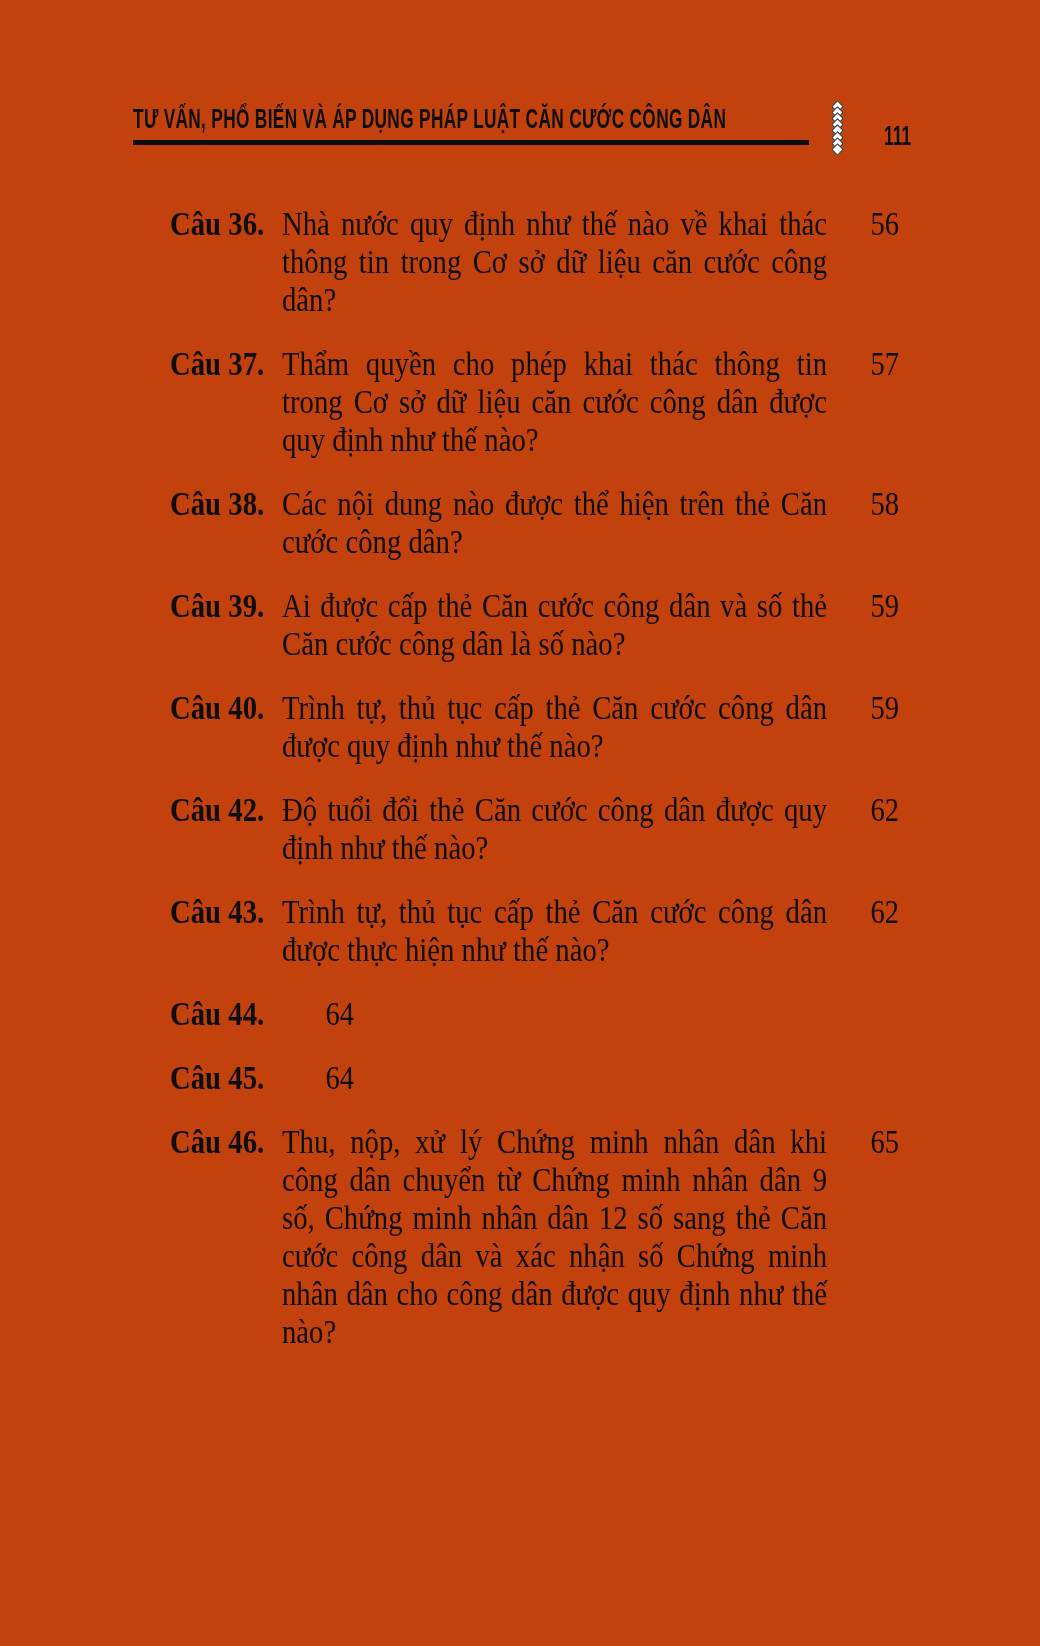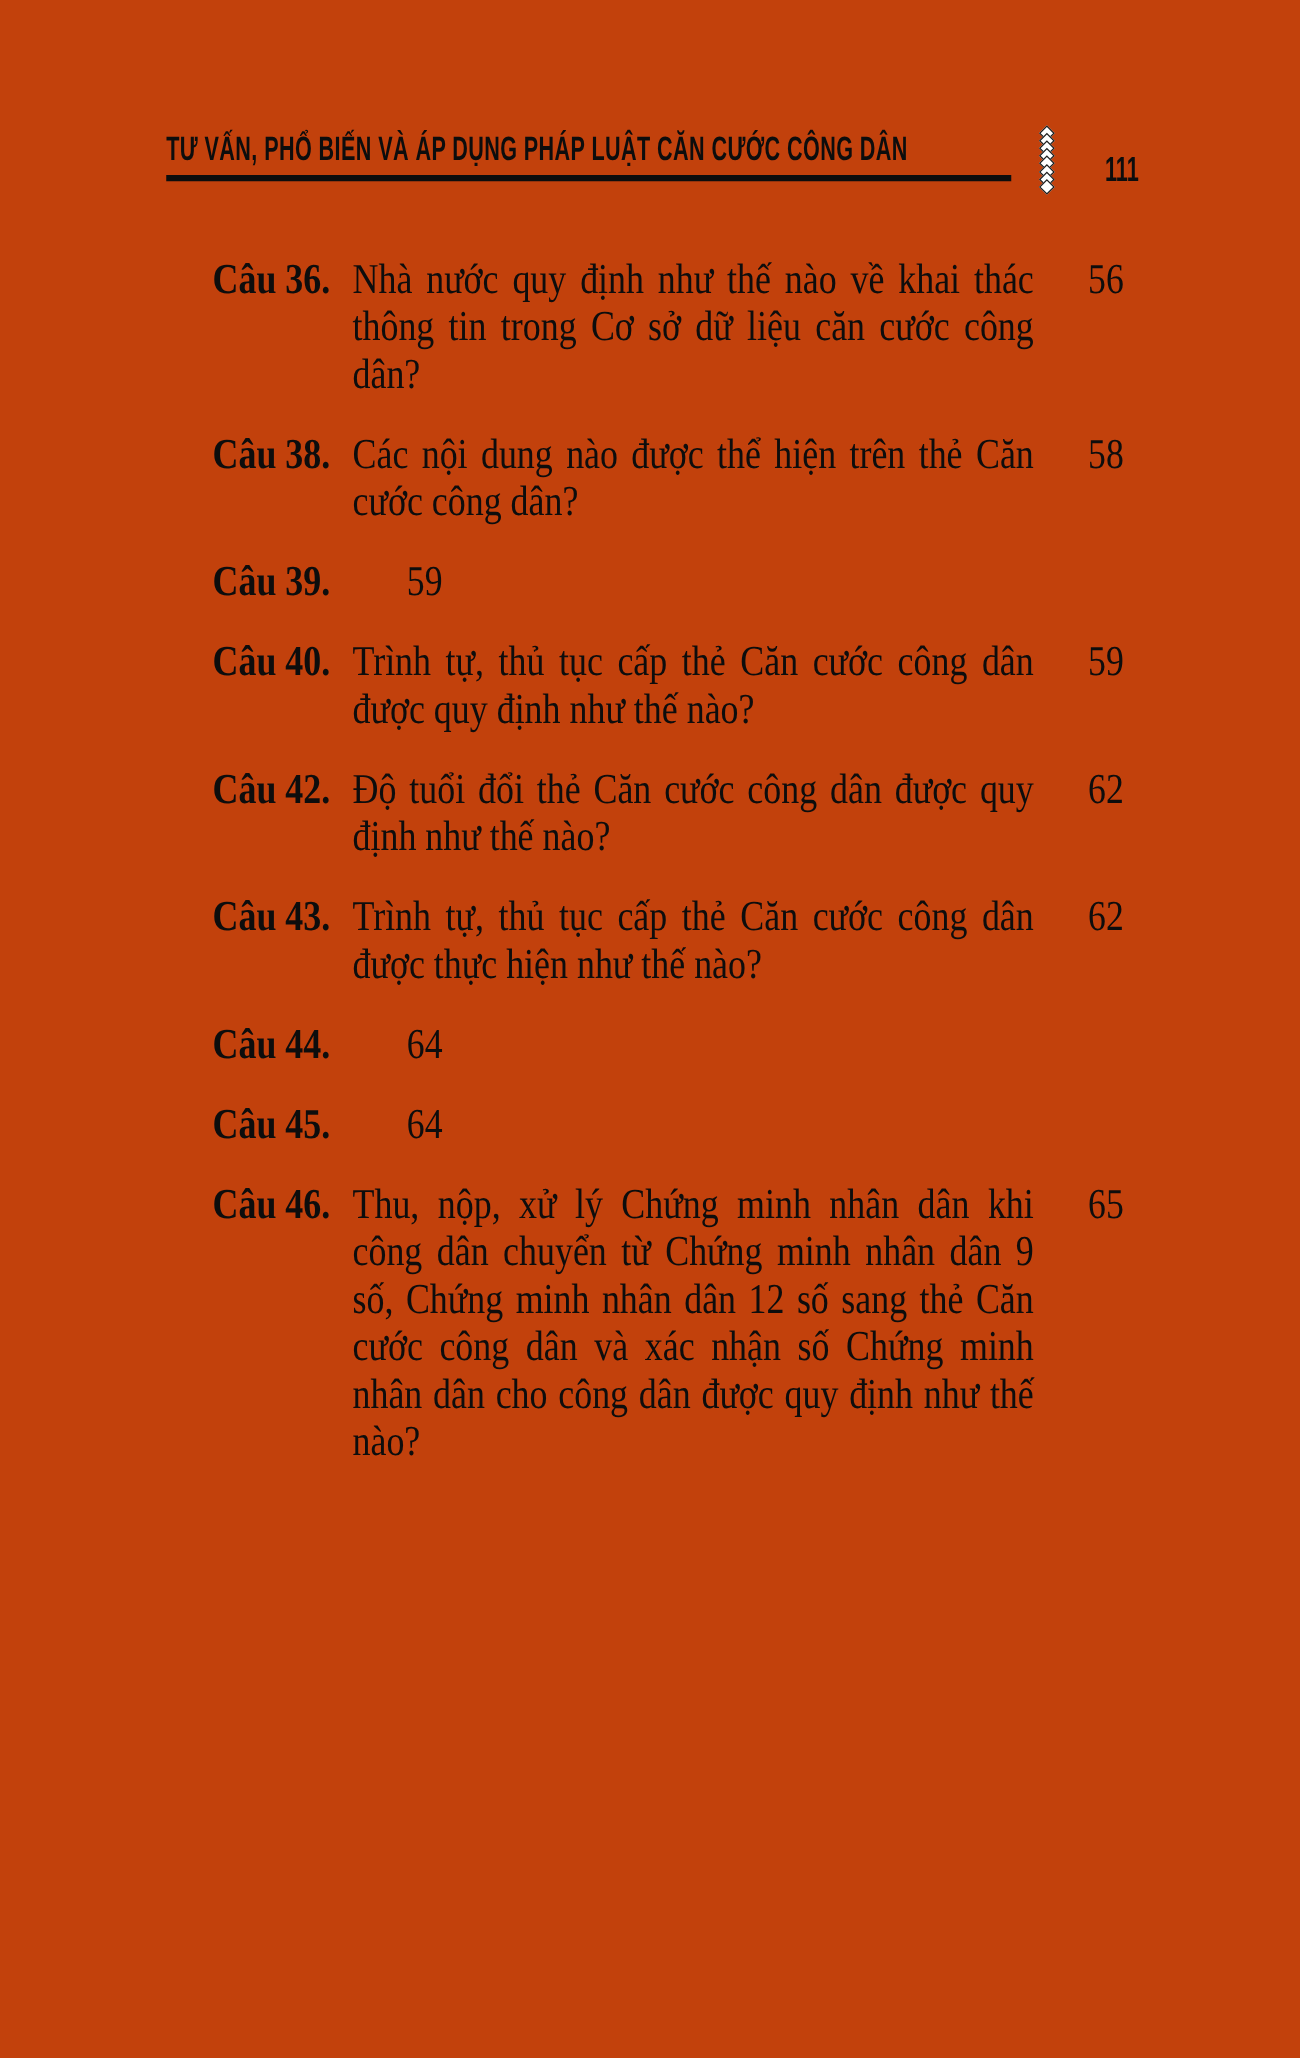--- a/index.html
+++ b/index.html
@@ -91,37 +91,51 @@
         <span class="label">Câu 36.</span>
       </div>
       <div class="cell-text">
         <div class="qtext">Nhà nước quy định như thế nào về khai thác thông tin trong Cơ sở dữ liệu căn cước công dân?</div>
       </div>
       <div class="cell-page">
         <span class="pg">56</span>
       </div>
     </div>
 
+    <div class="row">
+      <div class="cell-label">
+        <span class="label">Câu 37.</span>
+      </div>
+      <div class="cell-text">
+        <div class="qtext">Thẩm quyền cho phép khai thác thông tin trong Cơ sở dữ liệu căn cước công dân được quy định như thế nào?</div>
+      </div>
+      <div class="cell-page">
+        <span class="pg">57</span>
+      </div>
+    </div>
 
     <div class="row">
       <div class="cell-label">
         <span class="label">Câu 38.</span>
       </div>
       <div class="cell-text">
         <div class="qtext">Các nội dung nào được thể hiện trên thẻ Căn cước công dân?</div>
       </div>
       <div class="cell-page">
         <span class="pg">58</span>
       </div>
     </div>
 
     <div class="row">
       <div class="cell-label">
         <span class="label">Câu 39.</span>
       </div>
+      <div class="cell-text">
+        <div class="qtext">Ai được cấp thẻ Căn cước công dân và số thẻ Căn cước công dân là số nào?</div>
+      </div>
       <div class="cell-page">
         <span class="pg">59</span>
       </div>
     </div>
 
     <div class="row">
       <div class="cell-label">
         <span class="label">Câu 40.</span>
       </div>
       <div class="cell-text">

